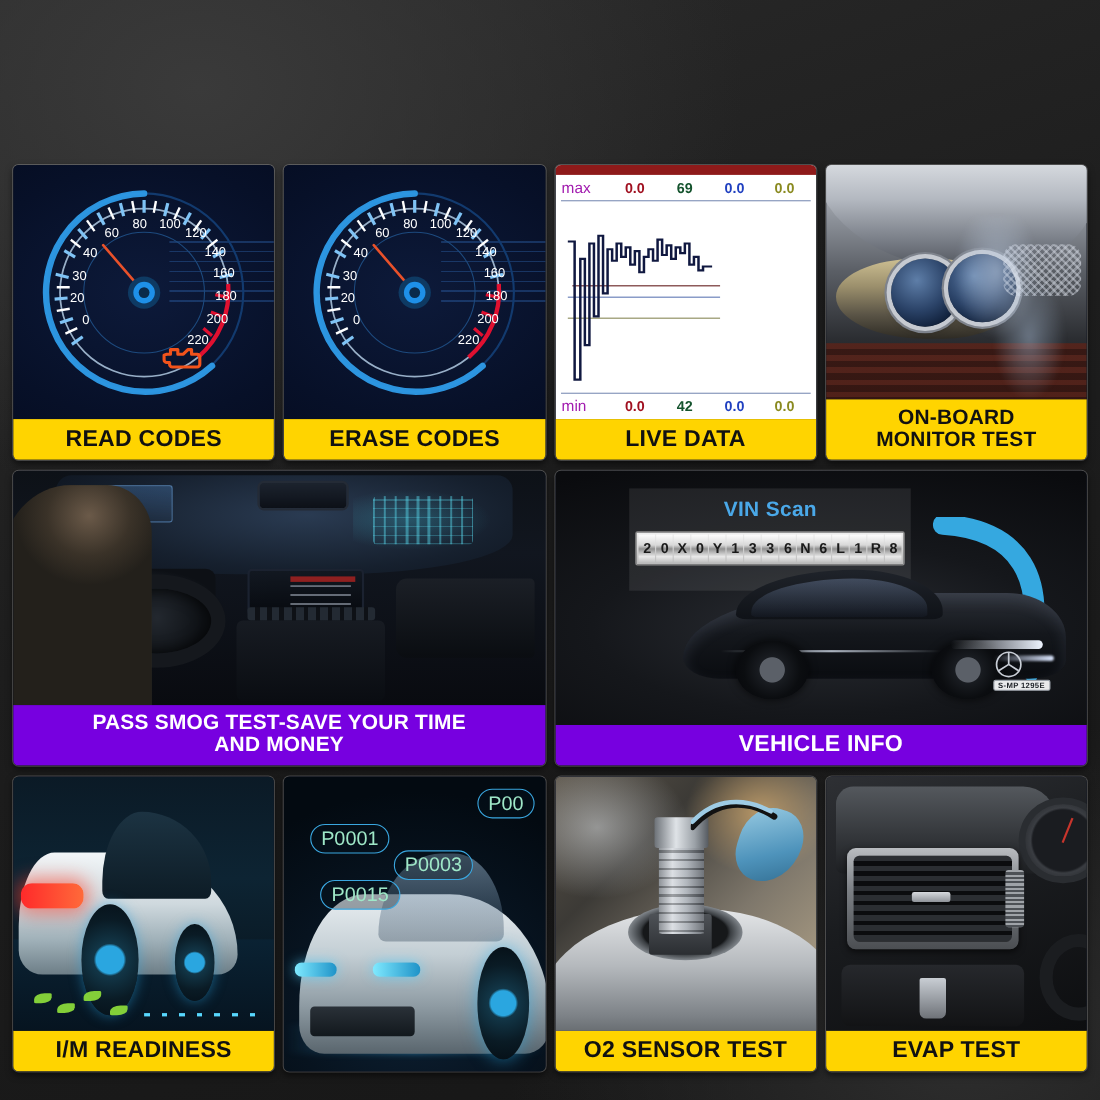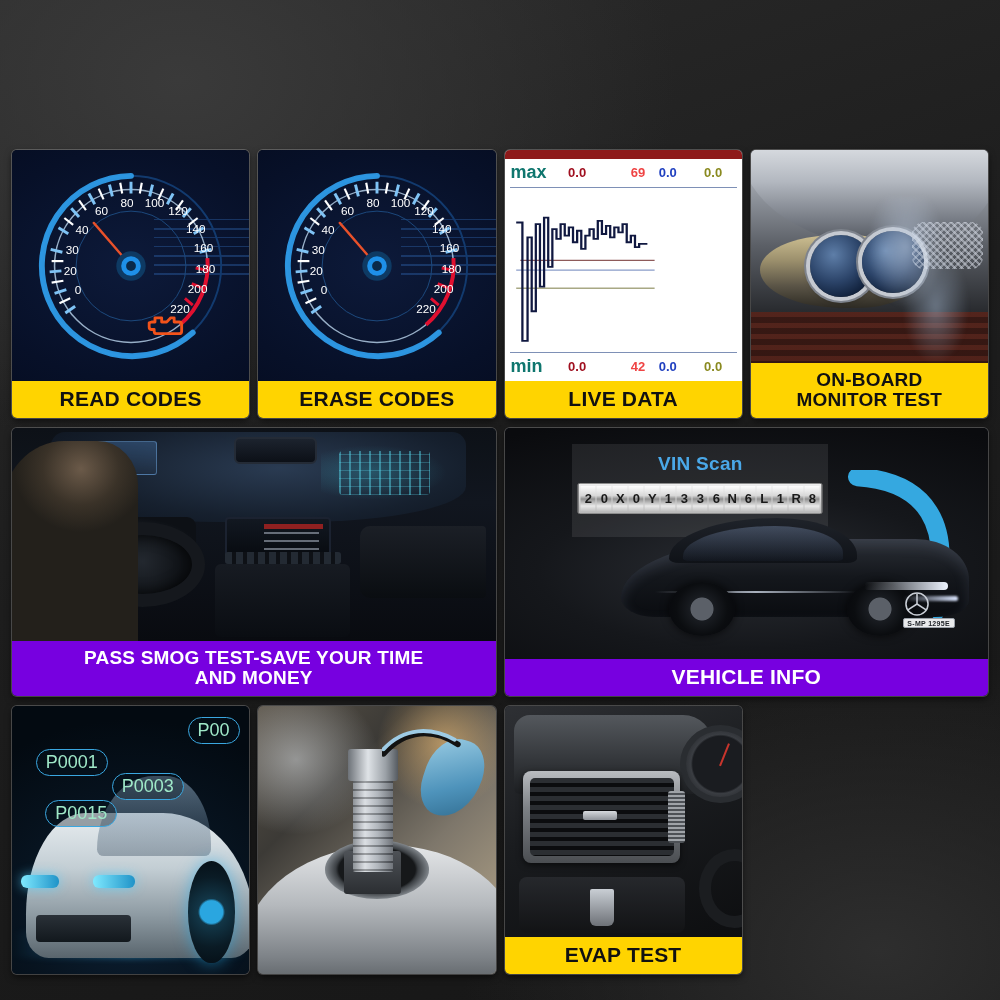--- a/index.html
+++ b/index.html
@@ -103,24 +103,24 @@
   .ld-topbar { height: 9px; background: #8E1A1A; flex: 0 0 auto; }
   .ld-row {
     flex: 0 0 auto;
     display: grid;
     grid-template-columns: 44px 1fr 1fr 1fr 1fr;
     align-items: center;
     font-size: 13px; font-weight: 700;
     padding: 3px 6px 4px 6px;
     color: #111;
   }
-  .ld-row .lbl { font-weight: 700; font-size: 18px; color:#0f766e; text-align:left;}
+  .ld-row .lbl { font-weight: 400; font-size: 14px; color:#a21caf; text-align:left;}
   .ld-row span { text-align: center; }
   .ld-row .c-red   { color: #A01020; }
-  .ld-row .c-black { color: #ef4444; text-align: right; }
+  .ld-row .c-black { color: #14532d; }
   .ld-row .c-blue  { color: #2040C0; }
   .ld-row .c-olive { color: #8A8A20; }
   .ld-plot { flex: 1 1 auto; position: relative; border-top: 1px solid #7e90b6; border-bottom: 1px solid #7e90b6; margin: 0 5px; background:#fff; }
   .ld-plot svg { position:absolute; inset:0; width:100%; height:100%; }
 
   
   .scene { position: absolute; inset: 0; }
 
   
   .exhaust { background: linear-gradient(180deg,#c9ccd2 0%,#8f949c 22%,#5b5f66 45%,#2a2c30 75%,#17181b 100%); }
@@ -600,20 +600,37 @@
                 </g>
               </svg>
             </div>
             <div class="plate">S-MP 1295E</div>
           </div>
         </div>
       </div>
       <div class="tile-label purple">VEHICLE INFO</div>
     </div>
 
+    <div class="tile r3">
+      <div class="tile-media">
+        <div class="scene imscene">
+          <div class="im-road"></div>
+          <div class="im-car"></div>
+          <div class="im-glass"></div>
+          <div class="im-tail"></div>
+          <div class="im-whl a"></div>
+          <div class="im-whl b"></div>
+          <div class="leaf" style="left:8%;  bottom:11%;"></div>
+          <div class="leaf" style="left:17%; bottom:7%;"></div>
+          <div class="leaf" style="left:27%; bottom:12%;"></div>
+          <div class="leaf" style="left:37%; bottom:6%;"></div>
+        </div>
+      </div>
+      <div class="tile-label">I/M READINESS</div>
+    </div>
 
     <div class="tile r3">
       <div class="tile-media">
         <div class="scene ffscene">
           <div class="ff-glow"></div>
           <div class="ff-car"></div>
           <div class="ff-glass"></div>
           <div class="ff-lamp l"></div>
           <div class="ff-lamp r"></div>
           <div class="ff-grille"></div>
@@ -637,20 +654,21 @@
           <div class="o2-nut"></div>
           <div class="o2-boot"></div>
           <div class="o2-wire">
             <svg viewBox="0 0 120 60" preserveAspectRatio="none">
               <path d="M2 34 C 30 2, 66 2, 96 22" fill="none" stroke="#121212" stroke-width="7" stroke-linecap="round"></path>
               <path d="M2 28 C 28 0, 62 0, 92 16" fill="none" stroke="#9ecbe4" stroke-width="5" stroke-linecap="round"></path>
             </svg>
           </div>
         </div>
       </div>
+      <div class="tile-label">O2 SENSOR TEST</div>
     </div>
 
     <div class="tile r3">
       <div class="tile-media">
         <div class="scene evscene">
           <div class="ev-dash"></div>
           <div class="ev-gauge"></div>
           <div class="ev-wheel"></div>
           <div class="ev-low"></div>
           <div class="ev-bezel">

